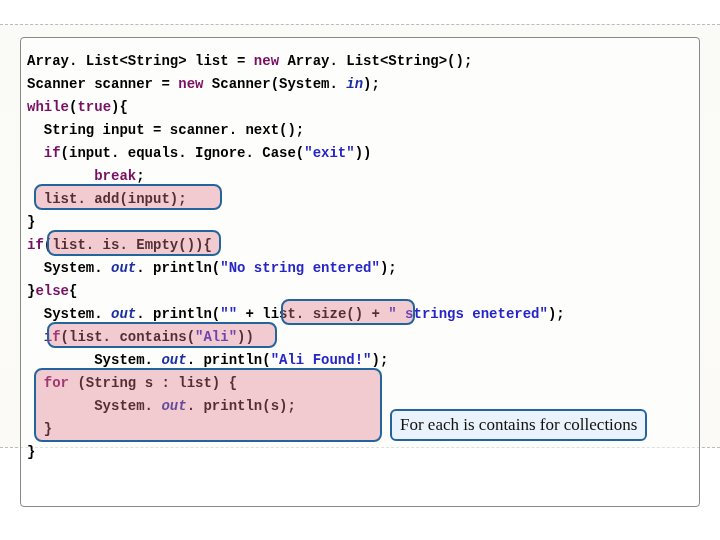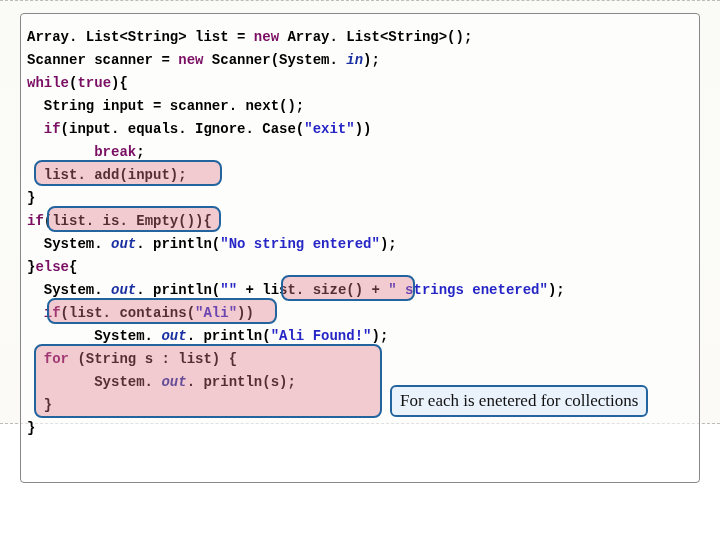--- a/index.html
+++ b/index.html
@@ -13,20 +13,21 @@
     overflow: hidden;
   }
   .slide {
     position: relative;
     width: 720px;
     height: 424px;
     background: linear-gradient(180deg, #fafbf7 0%, #fbfaf6 100%);
     border-top: 1px dashed #bbb;
     border-bottom: 1px dashed #bbb;
     box-sizing: border-box;
+    margin-top: 24px;
   }
   .codebox {
     position: absolute;
     left: 20px;
     top: 12px;
     width: 680px;
     height: 470px;
     border: 1px solid #888;
     border-radius: 4px;
     background: rgba(255,255,255,0.55);
@@ -122,17 +123,17 @@
 <span>}</span></div>
   </div>
 
   <div class="hilite" style="left:34px; top:159px; width:184px; height:22px;"></div>
   <div class="hilite" style="left:47px; top:205px; width:170px; height:22px;"></div>
   <div class="hilite" style="left:281px; top:274px; width:130px; height:22px;"></div>
   <div class="hilite" style="left:47px; top:297px; width:226px; height:22px;"></div>
   <div class="hilite" style="left:34px; top:343px; width:344px; height:70px;"></div>
 
   <div class="note" style="left:390px; top:384px;">
-    <span>For each is enetered for collections</span>
+    <span>For each is contains for collections</span>
   </div>
 
 
 </div>
 
 </body></html>

